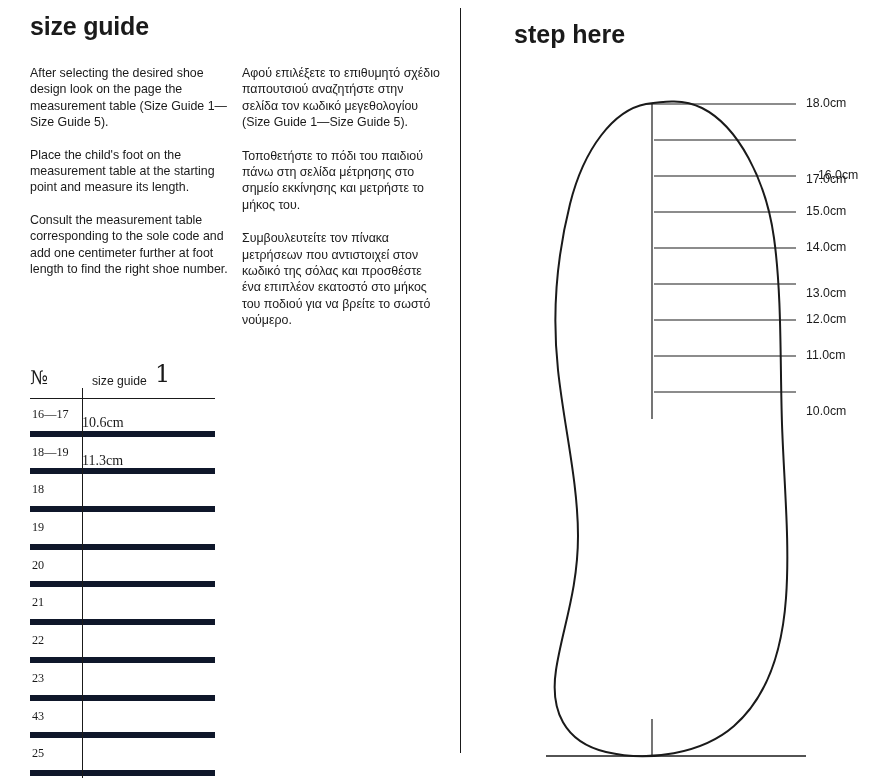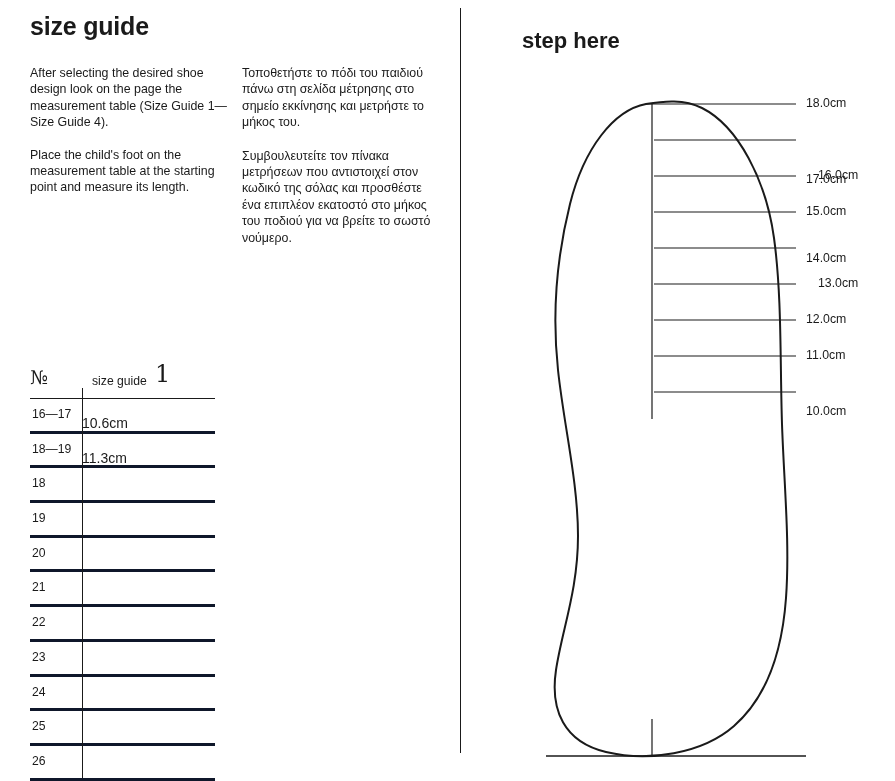--- a/index.html
+++ b/index.html
@@ -94,21 +94,22 @@
   .th-num {
     position: absolute;
     left: 125px;
     top: 0px;
     font-size: 24px;
     font-family: "DejaVu Serif", serif;
   }
   .trow {
     position: relative;
     height: 31.7px;
-    border-bottom: 3px solid #0f172a;
+    border-bottom: 6px solid #0f172a;
+    font-family: Liberation Serif, serif;
   }
   .trow .c1 {
     position: absolute;
     left: 2px;
     top: 8px;
     font-size: 12.2px;
   }
   .trow .c2 {
     position: absolute;
     left: 52px;
@@ -126,23 +127,23 @@
 
   
   .right {
     position: absolute;
     left: 506px;
     top: 14px;
     width: 380px;
     height: 750px;
   }
   h1.title2 {
-    font-size: 22px;
+    font-size: 25px;
     font-weight: bold;
-    margin: 16px;
+    margin: 8px;
     line-height: 1;
   }
   .foot-area {
     position: absolute;
     left: 0px;
     top: 60px;
     width: 380px;
     height: 690px;
   }
   .tick-label {
@@ -157,24 +158,26 @@
 
 <div class="page">
 
   <div class="divider"></div>
 
   <div class="left">
     <h1 class="title">size guide</h1>
 
     <div class="cols">
       <div class="col-en">
-        <p class="para">After selecting the desired shoe design look on the page the measurement table (Size Guide 1—Size Guide 4).</p>
+        <p class="para">After selecting the desired shoe design look on the page the measurement table (Size Guide 1—Size Guide 5).</p>
         <p class="para">Place the child's foot on the measurement table at the starting point and measure its length.</p>
+        <p class="para">Consult the measurement table corresponding to the sole code and add one centimeter further at foot length to find the right shoe number.</p>
       </div>
       <div class="col-el">
+        <p class="para">Αφού επιλέξετε το επιθυμητό σχέδιο παπουτσιού αναζητήστε στην σελίδα τον κωδικό μεγεθολογίου (Size Guide 1—Size Guide 5).</p>
         <p class="para">Τοποθετήστε το πόδι του παιδιού πάνω στη σελίδα μέτρησης στο σημείο εκκίνησης και μετρήστε το μήκος του.</p>
         <p class="para">Συμβουλευτείτε τον πίνακα μετρήσεων που αντιστοιχεί στον κωδικό της σόλας και προσθέστε ένα επιπλέον εκατοστό στο μήκος του ποδιού για να βρείτε το σωστό νούμερο.</p>
       </div>
     </div>
   </div>
 
   <div class="table-wrap">
     <div class="thead">
       <span class="th-no">№</span>
       <span class="th-sg">size guide</span>
@@ -207,21 +210,21 @@
     </div>
     <div class="trow">
       <span class="c1">22</span>
       <span class="c2"></span>
     </div>
     <div class="trow">
       <span class="c1">23</span>
       <span class="c2"></span>
     </div>
     <div class="trow">
-      <span class="c1">24</span>
+      <span class="c1">43</span>
       <span class="c2"></span>
     </div>
     <div class="trow">
       <span class="c1">25</span>
       <span class="c2"></span>
     </div>
     <div class="trow">
       <span class="c1">26</span>
       <span class="c2"></span>
     </div>
@@ -261,22 +264,22 @@
         <line x1="146" y1="30" x2="146" y2="345" stroke="#1a1a1a" stroke-width="1.2"></line>
 
         <line x1="40" y1="682" x2="300" y2="682" stroke="#1a1a1a" stroke-width="1.6"></line>
         <line x1="146" y1="645" x2="146" y2="682" stroke="#1a1a1a" stroke-width="1.2"></line>
       </svg>
 
       <span class="tick-label" style="left:300px; top:22px;">18.0cm</span>
       <span class="tick-label" style="left:300px; top:58px;margin-top:40px;">17.0cm</span>
       <span class="tick-label" style="left:312px; top:94px;">16.0cm</span>
       <span class="tick-label" style="left:300px; top:130px;">15.0cm</span>
-      <span class="tick-label" style="left:300px; top:166px;margin-top:11px;">14.0cm</span>
-      <span class="tick-label" style="left:300px; top:202px;margin-left:12px;">13.0cm</span>
+      <span class="tick-label" style="left:300px; top:166px;">14.0cm</span>
+      <span class="tick-label" style="left:300px; top:212px;">13.0cm</span>
       <span class="tick-label" style="left:300px; top:238px;">12.0cm</span>
       <span class="tick-label" style="left:300px; top:274px;">11.0cm</span>
       <span class="tick-label" style="left:300px; top:310px;margin-top:20px;">10.0cm</span>
 
     </div>
   </div>
 
 </div>
 
 </body></html>

